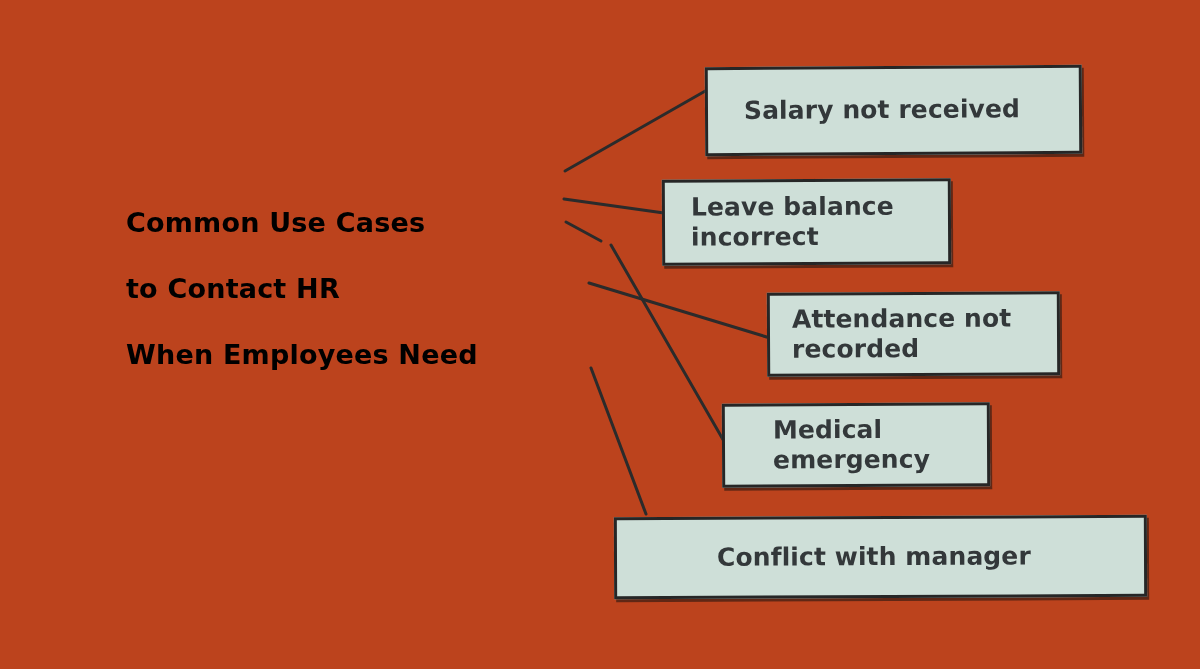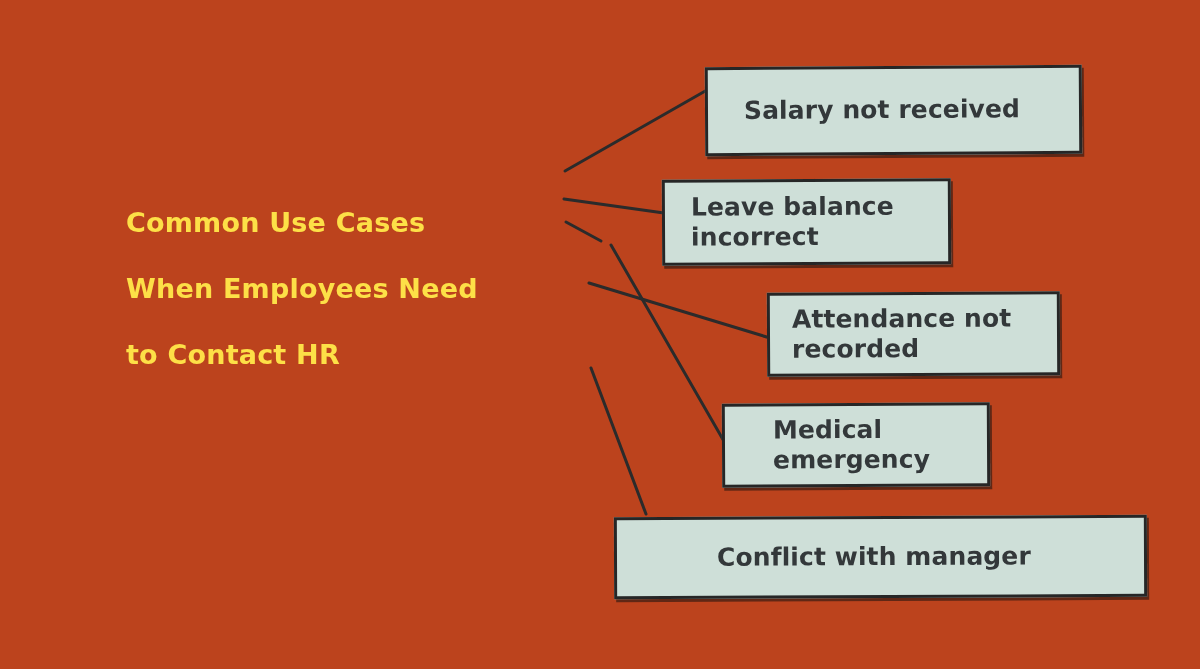--- a/index.html
+++ b/index.html
@@ -27,21 +27,21 @@
     height: 669px;
     pointer-events: none;
   }
   .title-block {
     position: absolute;
     left: 126px;
     top: 190px;
     width: 400px;
   }
   .title-line {
-    color: #fde047;
+    color: #000000;
     font-family: "DejaVu Sans", sans-serif;
     font-weight: bold;
     font-size: 27px;
     letter-spacing: 0.2px;
     line-height: 66px;
     white-space: nowrap;
   }
   .node {
     position: absolute;
     background: #CEDFD8;
@@ -101,22 +101,22 @@
       <line x1="564" y1="199" x2="664" y2="213"></line>
       <line x1="566" y1="222" x2="601" y2="241"></line>
       <line x1="589" y1="283" x2="770" y2="338"></line>
       <line x1="611" y1="245" x2="725" y2="443"></line>
       <line x1="591" y1="368" x2="646" y2="514"></line>
     </g>
   </svg>
 
   <div class="title-block">
     <div class="title-line">Common Use Cases</div>
+    <div class="title-line">to Contact HR</div>
     <div class="title-line">When Employees Need</div>
-    <div class="title-line">to Contact HR</div>
   </div>
 
   <div class="node" id="node-0">
     <div class="node-label">Salary not received</div>
   </div>
 
   <div class="node" id="node-1">
     <div class="node-label" style="max-width: 210px;">Leave balance incorrect</div>
   </div>
 

